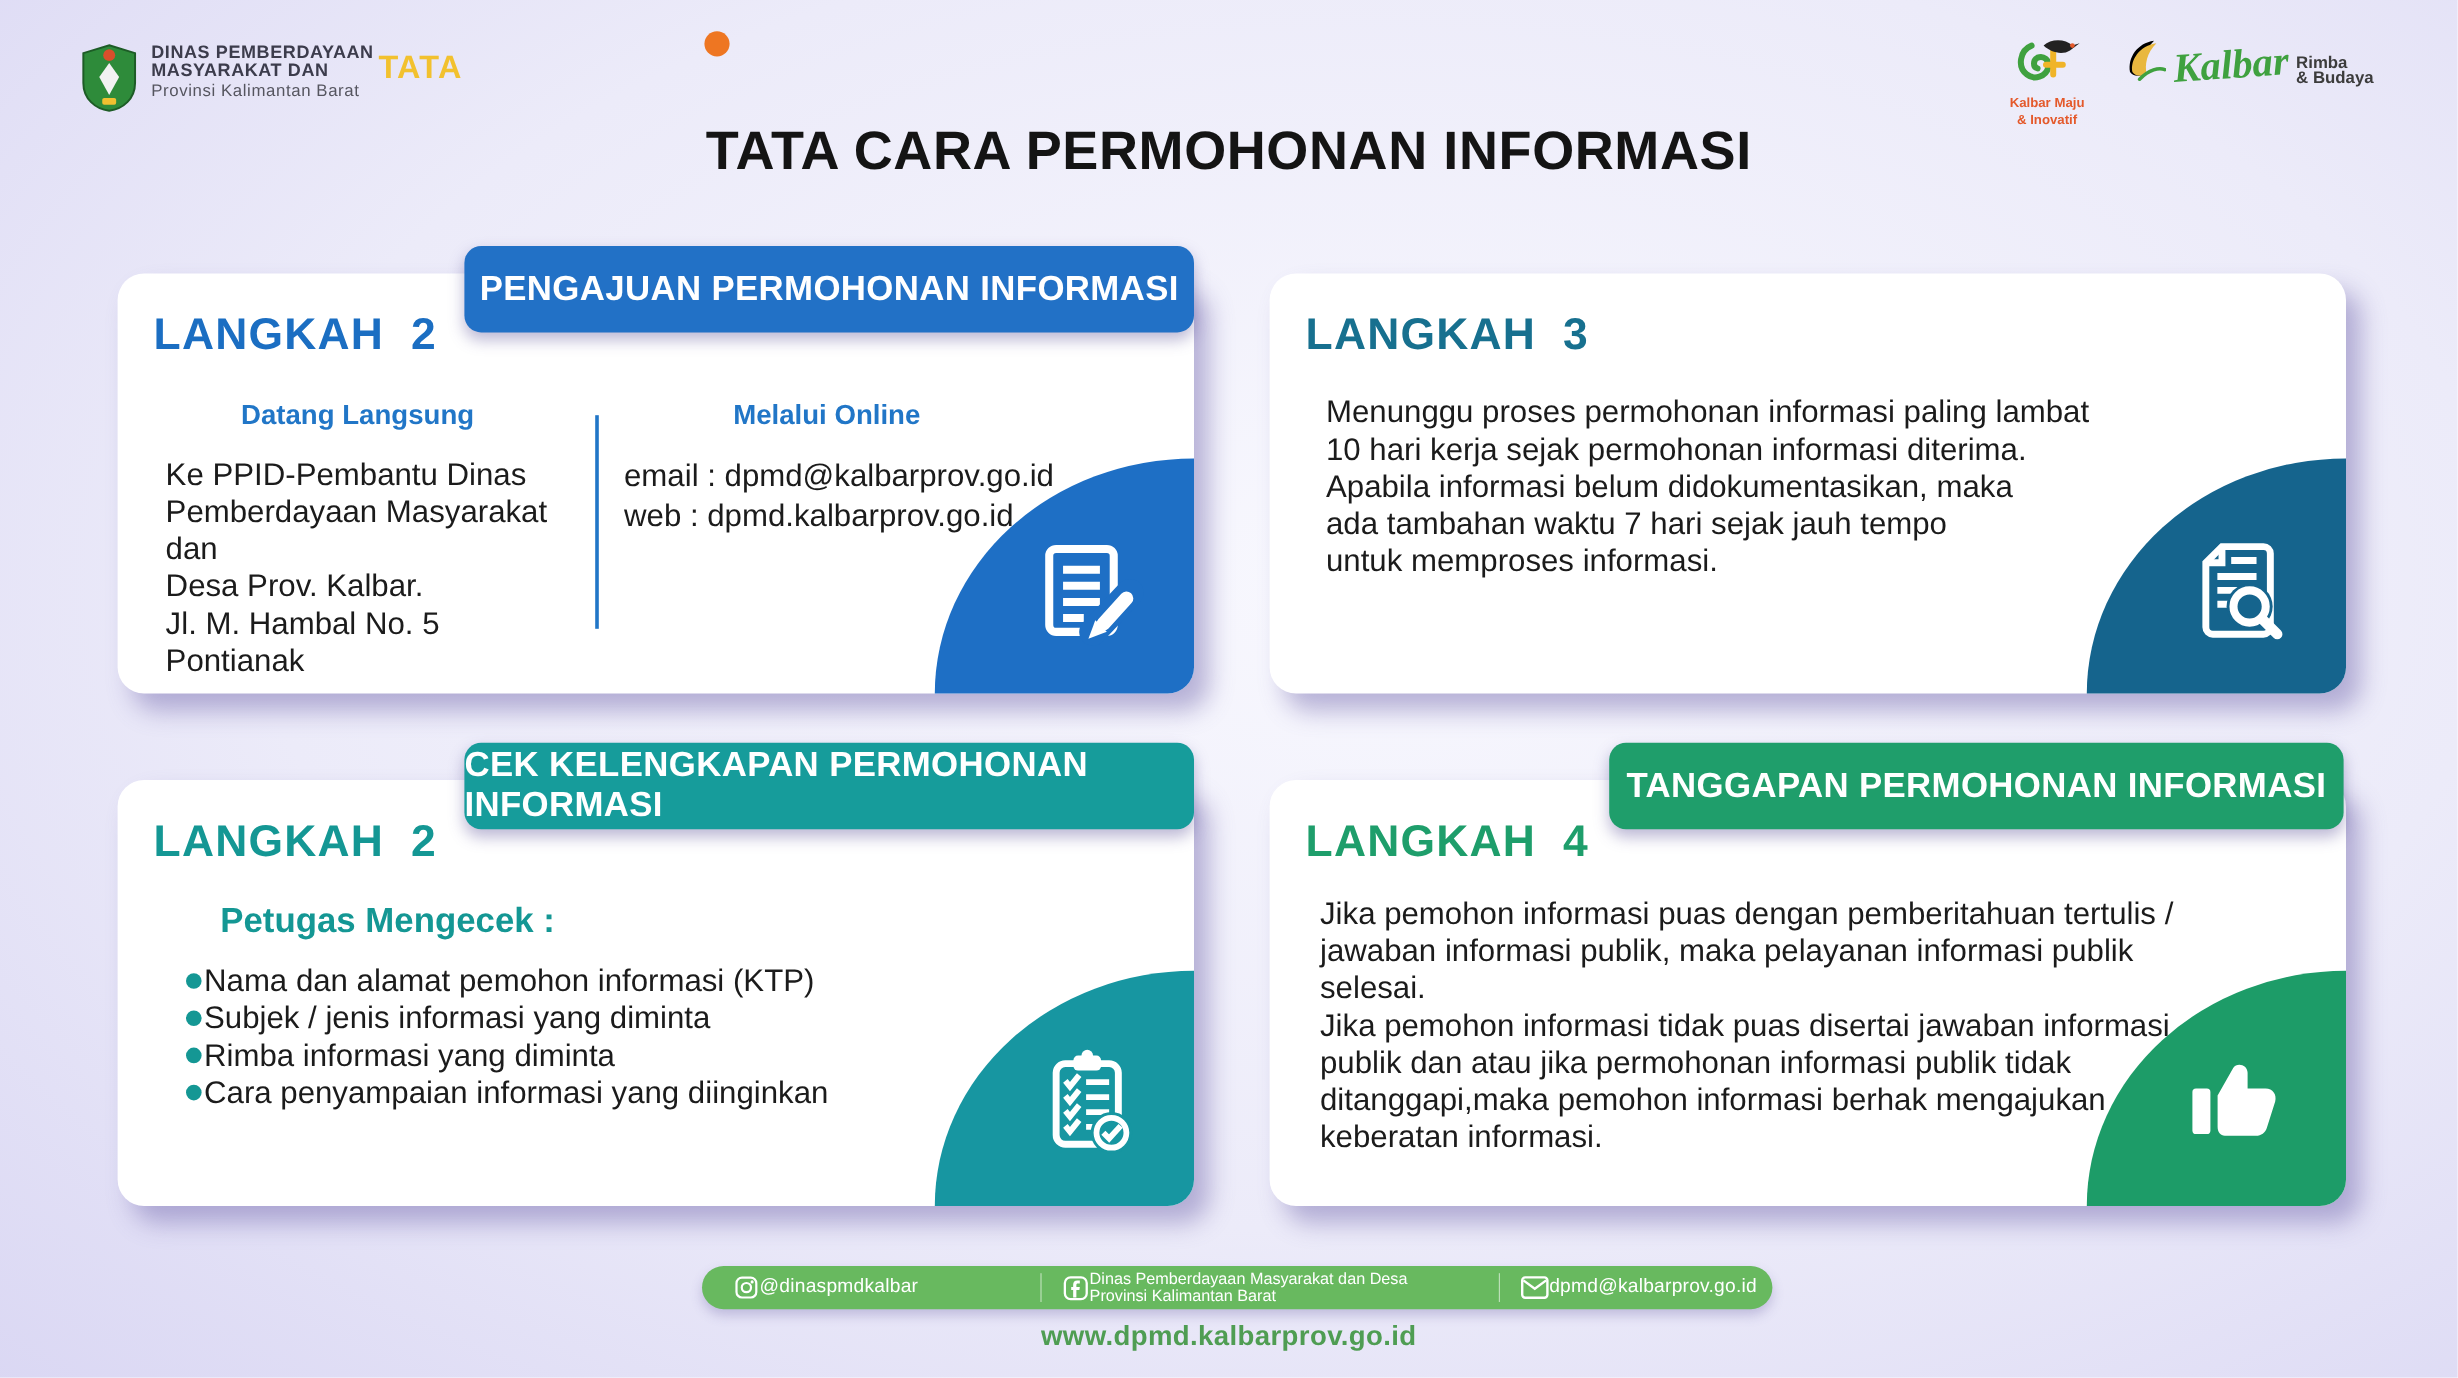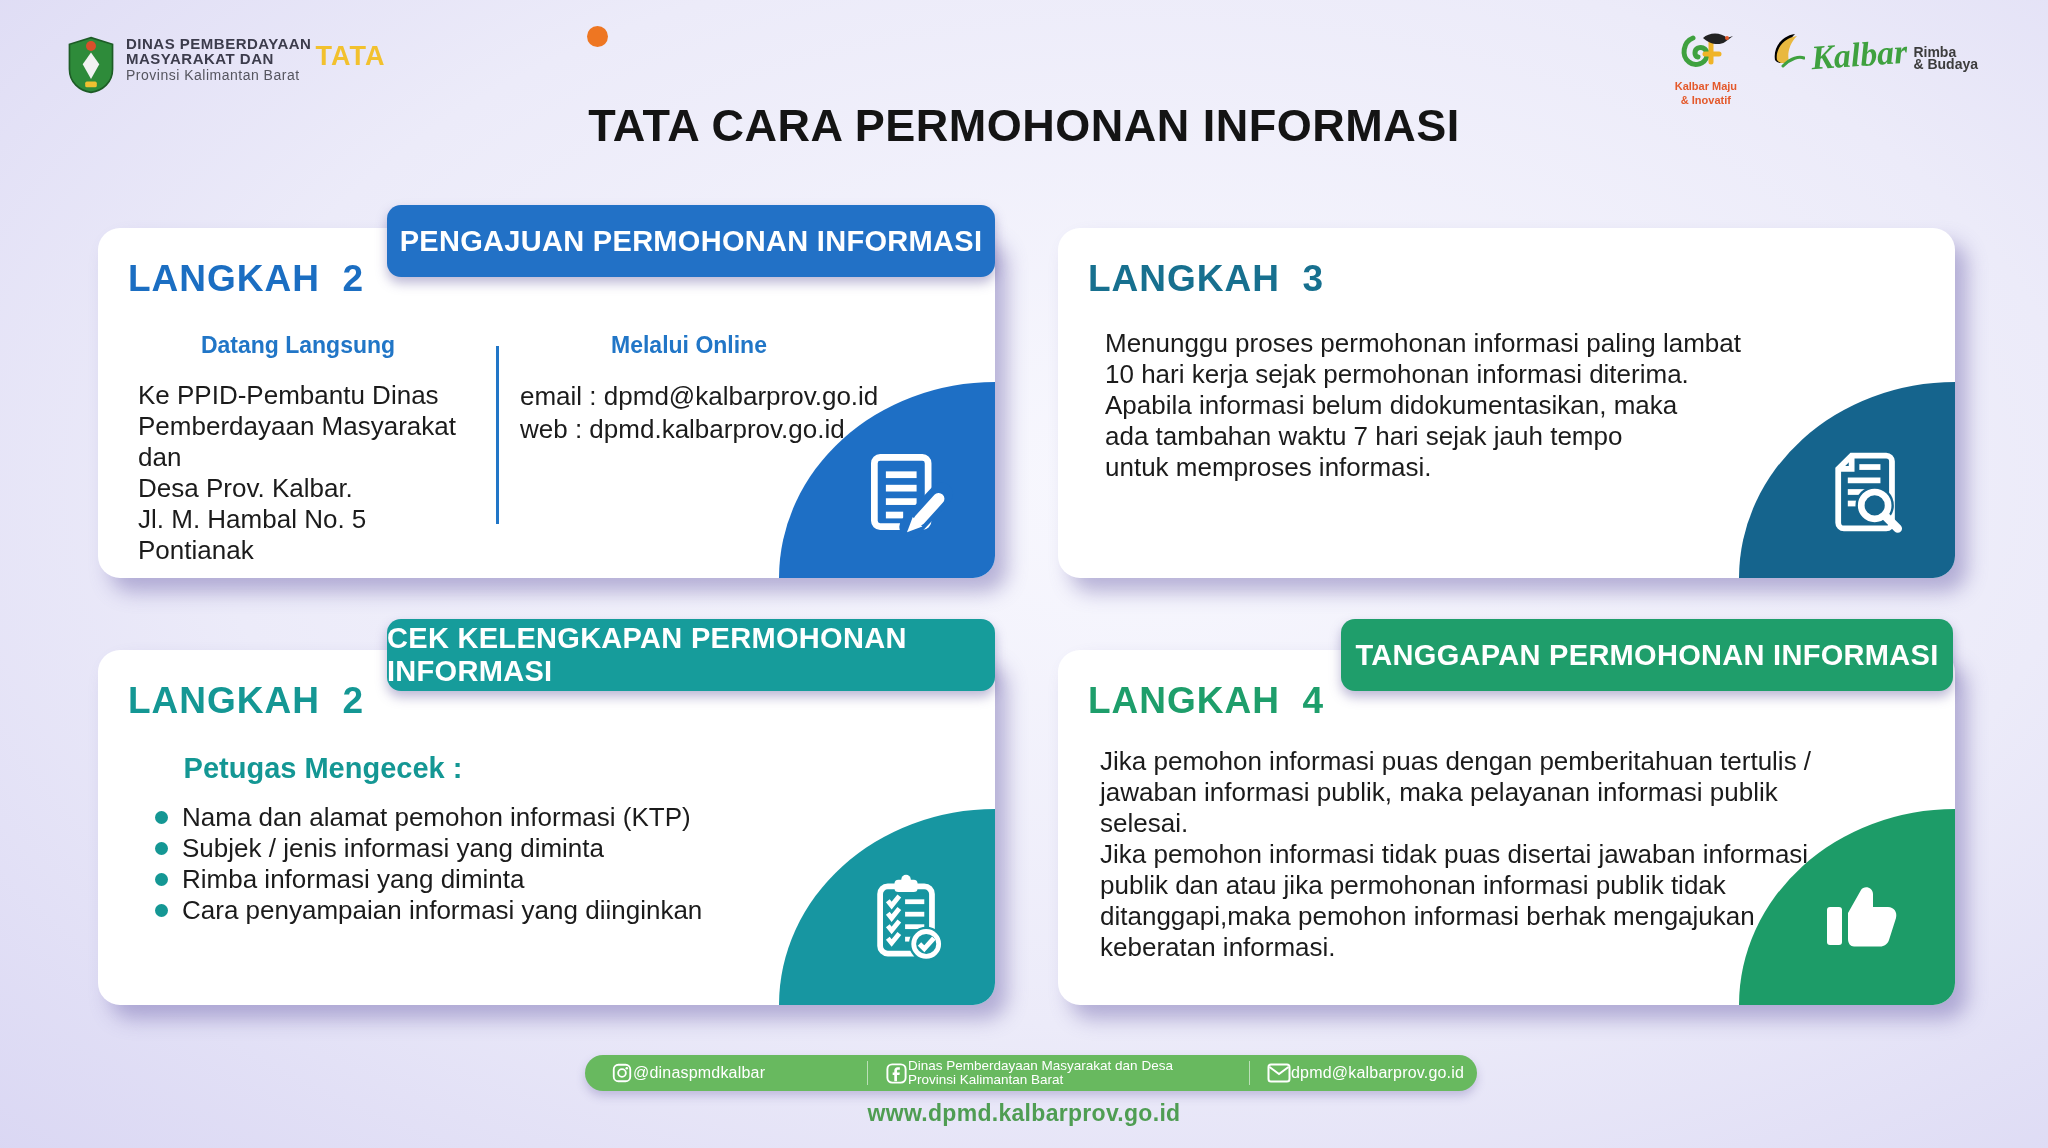--- a/index.html
+++ b/index.html
@@ -49,21 +49,21 @@
   .ct-2 { position:absolute; left:426px; top:104px; width:330px; }
   .divider { position:absolute; left:398px; top:118px; width:3px; height:178px; background:var(--sub); }
   .body-text { font-size:26px; line-height:31px; color:#1b1b1b; white-space:pre-line; }
   .c1-col1 { position:absolute; left:40px; top:152px; width:350px; }
   .c1-col2 { position:absolute; left:422px; top:152px; width:360px; line-height:33px; }
   .c3-body { position:absolute; left:47px; top:100px; width:680px; }
   .c4-body { position:absolute; left:42px; top:96px; width:720px; }
   .c2-sub { position:absolute; left:55px; top:102px; width:340px; font-size:29px; font-weight:700;
     color:var(--sub); text-align:center; }
   .bullets { position:absolute; left:57px; top:152px; }
-  .bullet-row { display:flex; align-items:center; gap:14px; height:31px; }
+  .bullet-row { display:flex; align-items:center; gap:2px; height:31px; }
   .bullet-dot { width:13px; height:13px; border-radius:50%; background:var(--sub); flex:0 0 13px; }
   .bullet-text { font-size:26px; color:#1b1b1b; }
   .shape { position:absolute; right:0; bottom:0; width:216px; height:196px; background:var(--shape);
     border-top-left-radius:100% 100%; border-bottom-right-radius:22px; }
   .shape svg { position:absolute; right:40px; bottom:38px; }
   
   .footer-bar { position:absolute; left:585px; top:1055px; width:892px; height:36px;
     background:#68b95f; border-radius:18px; color:#fff;
     box-shadow: 0 5px 10px rgba(100,90,160,.3); }
   .fseg { position:absolute; top:0; height:36px; display:flex; align-items:center; }

